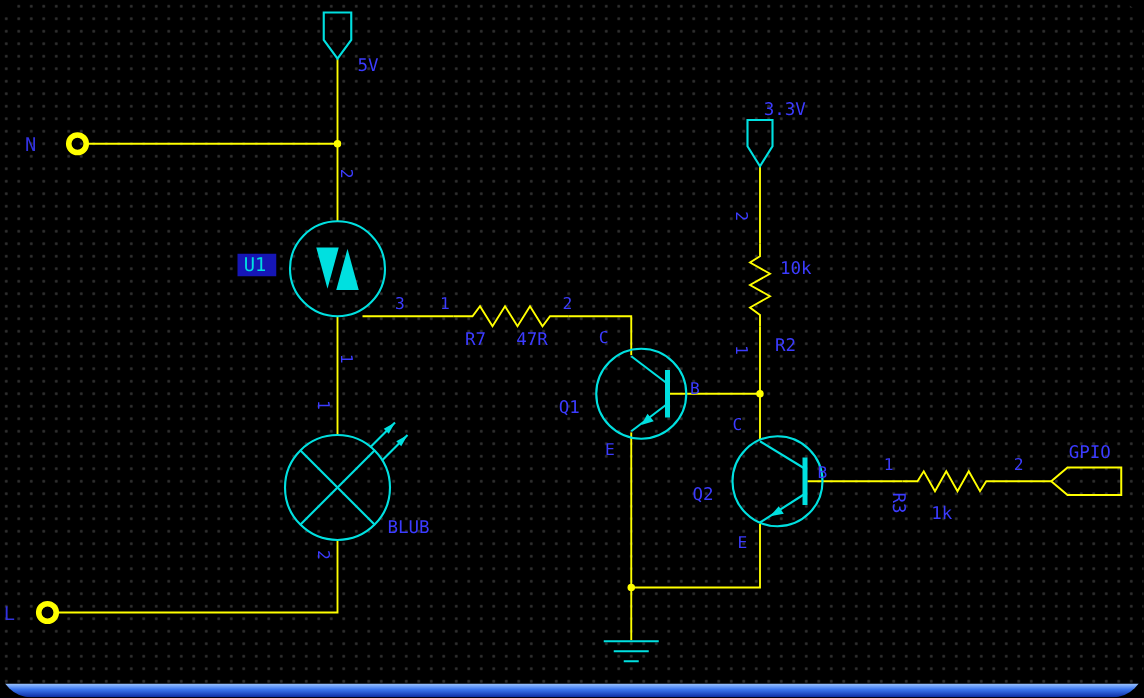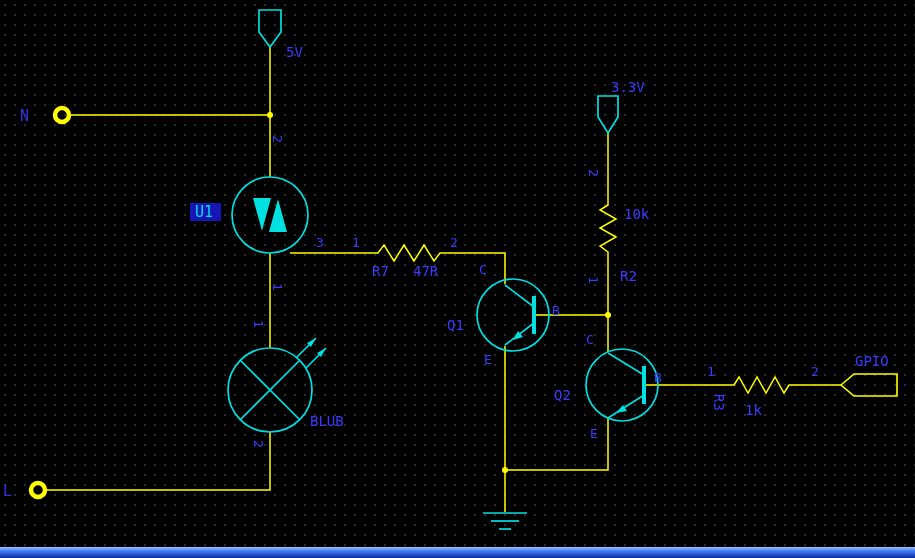--- a/index.html
+++ b/index.html
@@ -4,20 +4,21 @@
 <style>
   html,body{margin:0;padding:0;background:#000;}
   #stage{
     position:relative;
     width:915px;height:558px;
     background-color:#000;
     background-image:radial-gradient(#2e2e2e 1px, transparent 1.3px);
     background-size:10px 10px;
     overflow:hidden;
     font-family:"DejaVu Sans Mono", monospace;
+    border-radius:25px;
   }
   svg{position:absolute;left:0;top:0;}
   svg text{font-family:"DejaVu Sans Mono", monospace;}
   .wire{stroke:#ffff00;stroke-width:1.5;fill:none;}
   .sym{stroke:#00e0e0;stroke-width:1.7;fill:none;}
   .symfill{fill:#00e0e0;stroke:none;}
   .port{stroke:#ffff00;fill:none;}
   .lbl{fill:#3b3bff;font-size:14px;}
   .pin{fill:#3b3bff;font-size:13px;}
   .portlbl{fill:#3232e0;font-size:15px;}

